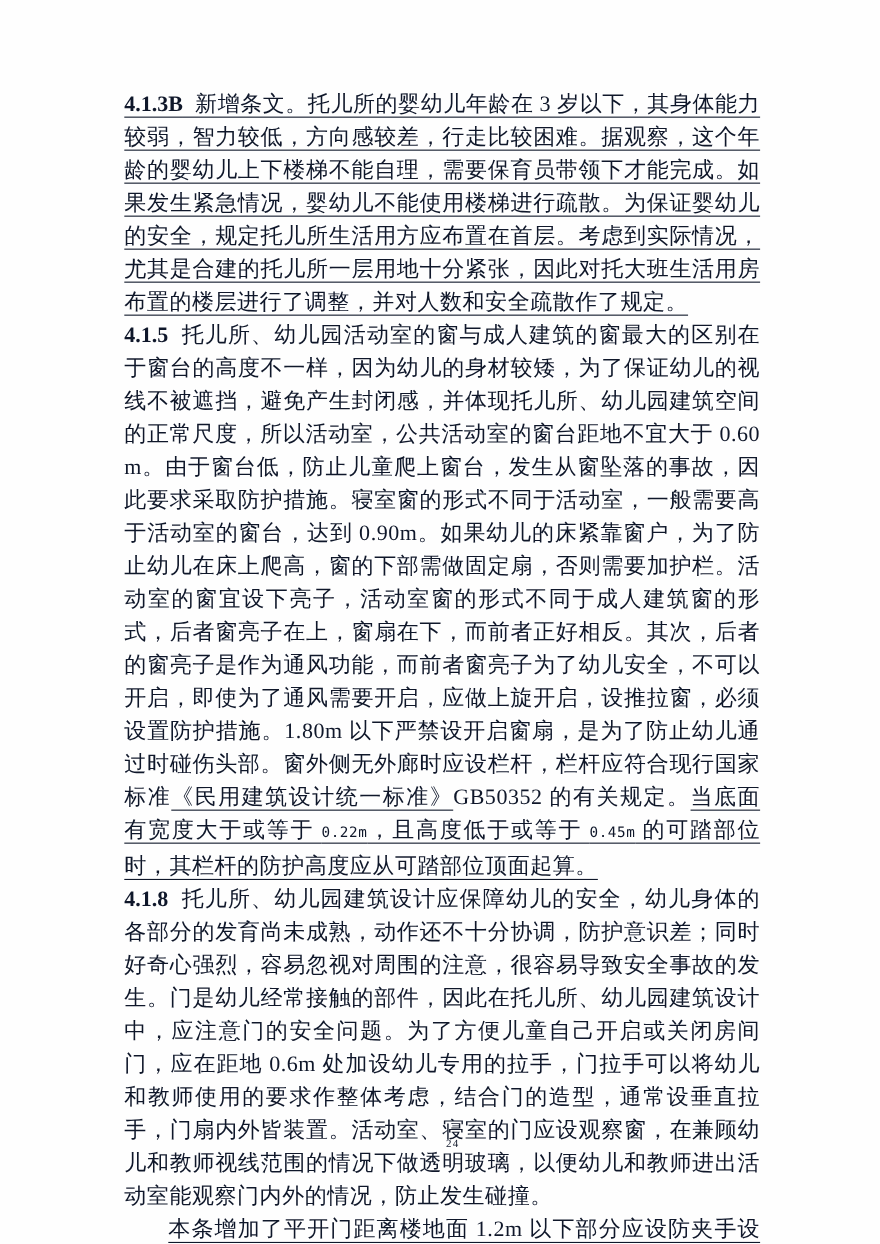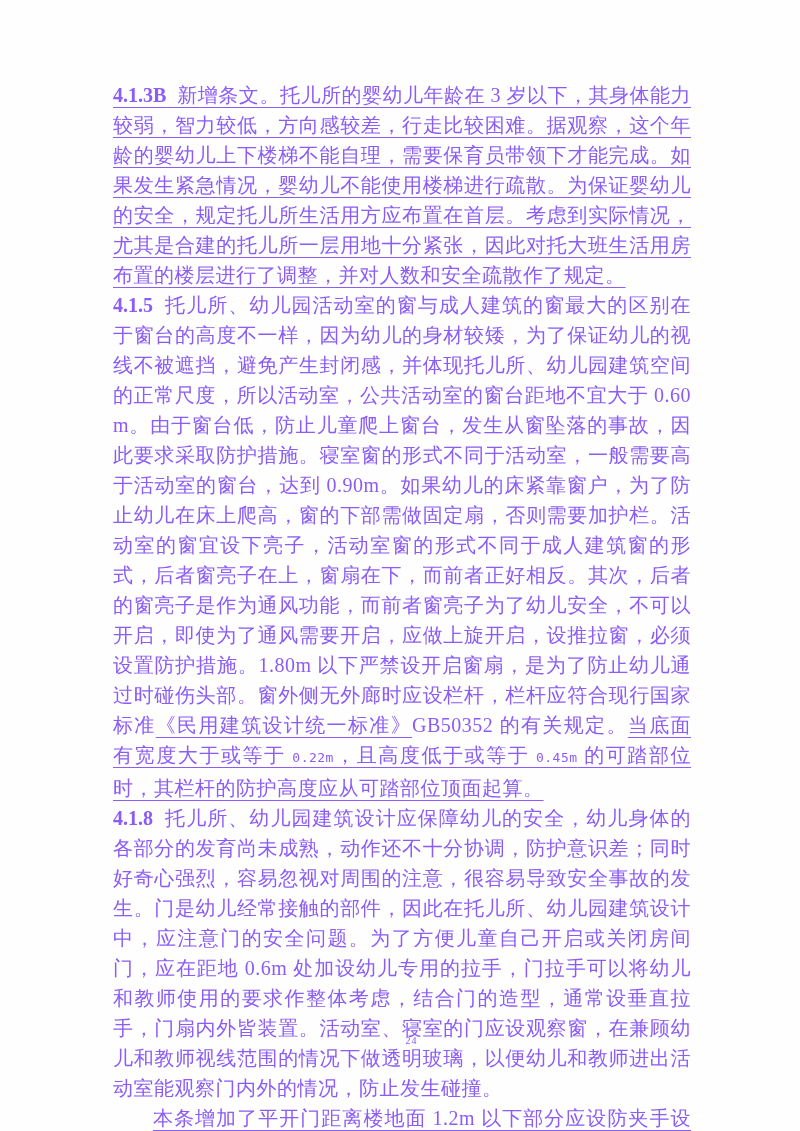--- a/index.html
+++ b/index.html
@@ -6,21 +6,21 @@
     margin: 0;
     padding: 0;
     background: #e8e8e8;
   }
   .page {
     position: relative;
     width: 800px;
     height: 1131px;
     margin: 0 auto;
     background: #fefefe;
-    color: #8b5cf6;
+    color: #0f172a;
     font-family: "Liberation Serif", "DejaVu Serif", serif;
     overflow: hidden;
   }
   .content {
     position: absolute;
     left: 113px;
     top: 80px;
     width: 578px;
   }
   .para {

